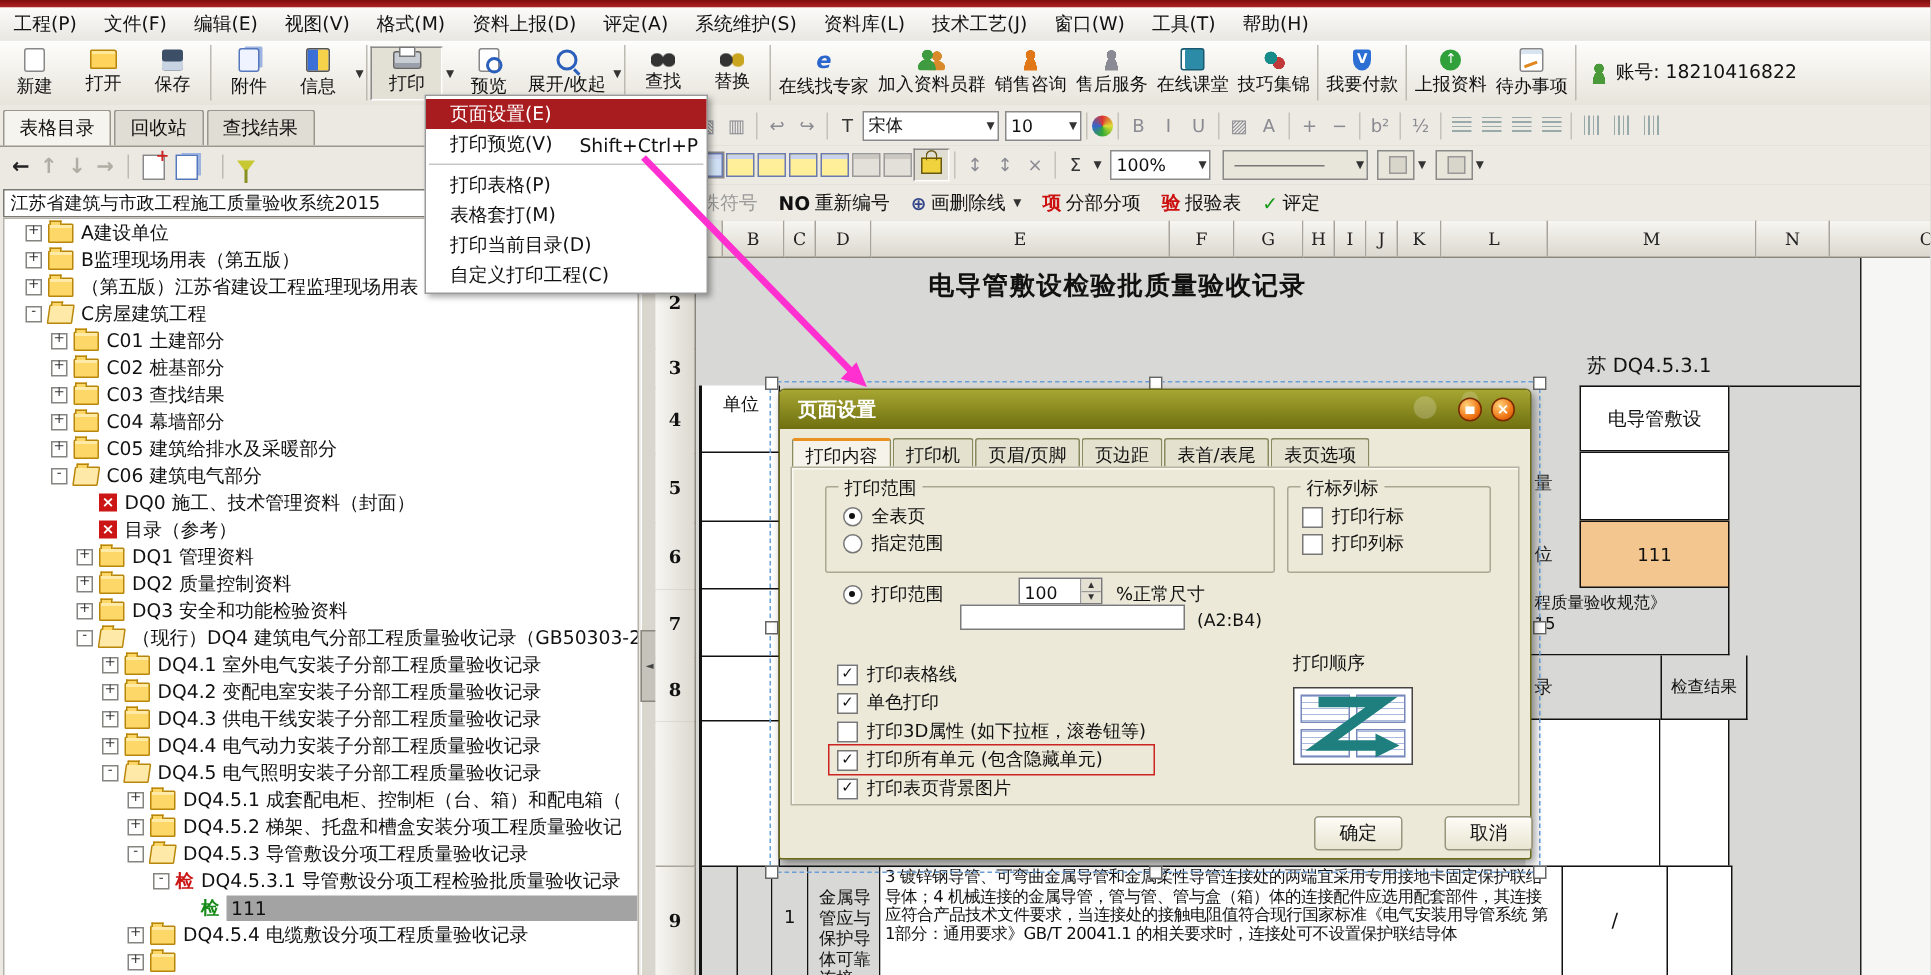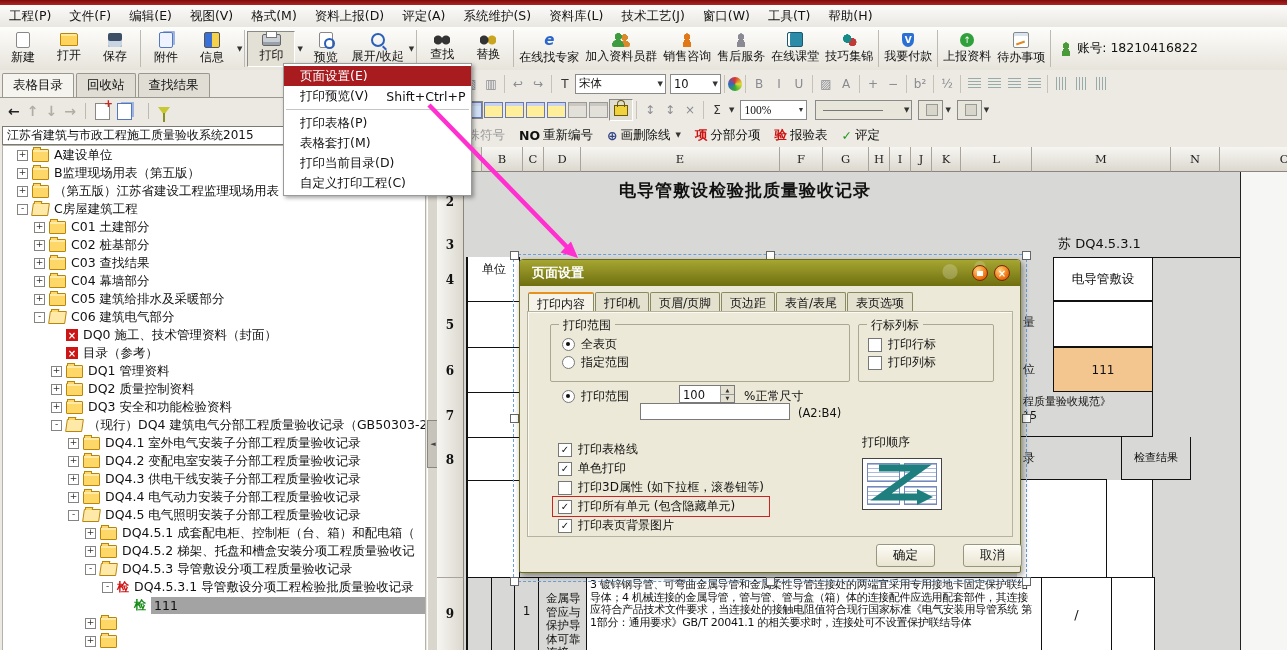--- a/index.html
+++ b/index.html
@@ -384,21 +384,21 @@
       <div class="lockwrap">
         <div class="ico-lock"></div>
       </div>
       <div class="fsep"></div>
       <div class="fico">↕</div>
       <div class="fico">↕</div>
       <div class="fico">×</div>
       <div class="fsep"></div>
       <div class="fico en">Σ</div>
       <span class="darr">▼</span>
-      <div class="combo" style="width: 62px; margin-left: 6px; font-family: Liberation Serif, serif;">
+      <div class="combo" style="width: 62px; margin-left: 6px;">
         <span>100%</span>
         <span class="darr">▼</span>
       </div>
       <div class="combo" style="width: 92px; margin-left: 8px; background: rgb(232, 229, 218);">
         <div style="width: 60px; height: 1px; background: rgb(119, 119, 119); margin-left: 4px;"></div>
         <span class="darr">▼</span>
       </div>
       <div class="combo" style="width: 20px; margin-left: 6px; background: rgb(232, 229, 218); justify-content: center;">
         <div style="width: 10px; height: 10px; border: 1px solid rgb(153, 153, 153); background: rgb(216, 213, 202);"></div>
       </div>
@@ -581,20 +581,21 @@
           <span class="tlabel">DQ4.5.3.1 导管敷设分项工程检验批质量验收记录</span>
         </div>
         <div class="titem" style="padding-left: 116px;">
           <span style="width: 15px;"></span>
           <span class="tjian green">检</span>
           <span class="tlabel selected">111</span>
         </div>
         <div class="titem" style="padding-left: 82px;">
           <span class="expbox">+</span>
           <span class="tfolder"></span>
+          <span class="tlabel">DQ4.5.4 电缆敷设分项工程质量验收记录</span>
         </div>
         <div class="titem" style="padding-left: 82px;">
           <span class="expbox">+</span>
           <span class="tfolder"></span>
         </div>
       </div>
   </div>
   <div id="splitter" class="abs"></div>
   <div id="collapse-btn" class="abs">
       <span>◄</span>
@@ -644,21 +645,21 @@
     <div class="cell m-cell" style="left:616px;top:110px;width:100px;height:44px">电导管敷设</div>
     <div class="cell m-cell" style="left:616px;top:154px;width:100px;height:46px"></div>
     <div class="cell m-cell" style="left:616px;top:200px;width:100px;height:45px;background:#f4c68f;font-size:12px">111</div>
     <div class="cell" id="frag-liang" style="left:586px;top:167px">量</div>
     <div class="cell" id="frag-wei" style="left:586px;top:214px">位</div>
     <div class="cell" id="m7" style="left:580px;top:245px;width:136px;height:45px">
         <div>程质量验收规范》</div>
         <div>15</div>
       </div>
     <div class="cell" id="m8-lu" style="left:580px;top:290px;width:90px;height:43px">录</div>
-    <div class="cell" id="m8-res" style="left:684px;top:290px;width:70px;height:43px">检查结果</div>
+    <div class="cell" id="m8-res" style="left:670px;top:290px;width:58px;height:43px">检查结果</div>
     <div class="cell" id="below-res" style="left:580px;top:333px;width:90px;height:97px;background:#fff"></div>
     <div class="cell" id="below-res2" style="left:670px;top:333px;width:46px;height:97px;background:#fff"></div>
     <div class="cell" id="row9">
       <div class="r9c" style="width:24px"></div>
       <div class="r9c" style="width:23px"></div>
       <div class="r9c" id="r9-idx" style="width:24px">1</div>
       <div class="r9c" id="r9-side" style="width:48px">金属导管应与保护导体可靠连接</div>
       <div class="r9c white" id="r9-text" style="width:455px">3 镀锌钢导管、可弯曲金属导管和金属柔性导管连接处的两端宜采用专用接地卡固定保护联结导体；4 机械连接的金属导管，管与管、管与盒（箱）体的连接配件应选用配套部件，其连接应符合产品技术文件要求，当连接处的接触电阻值符合现行国家标准《电气安装用导管系统 第1部分：通用要求》GB/T 20041.1 的相关要求时，连接处可不设置保护联结导体</div>
       <div class="r9c white" id="r9-slash" style="width:70px">/</div>
       <div class="r9c white" style="width:43px"></div>

